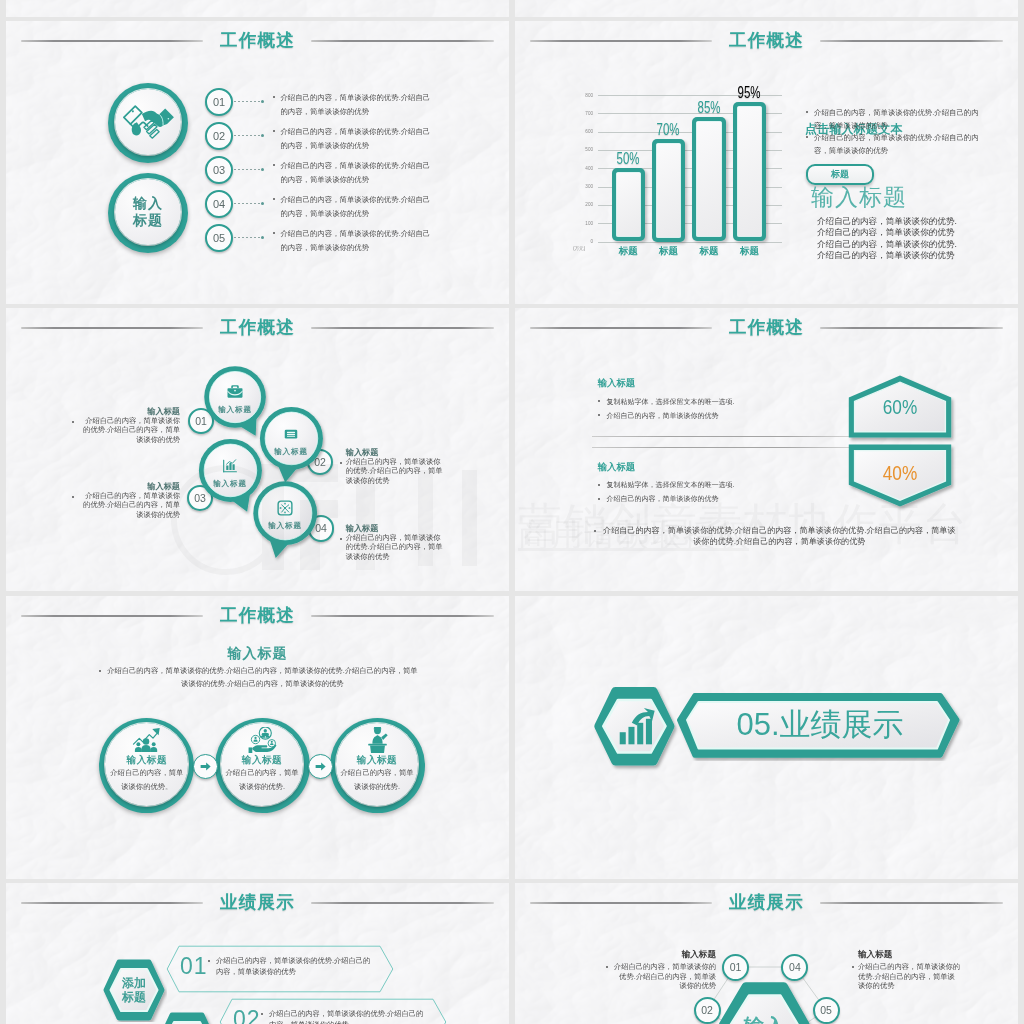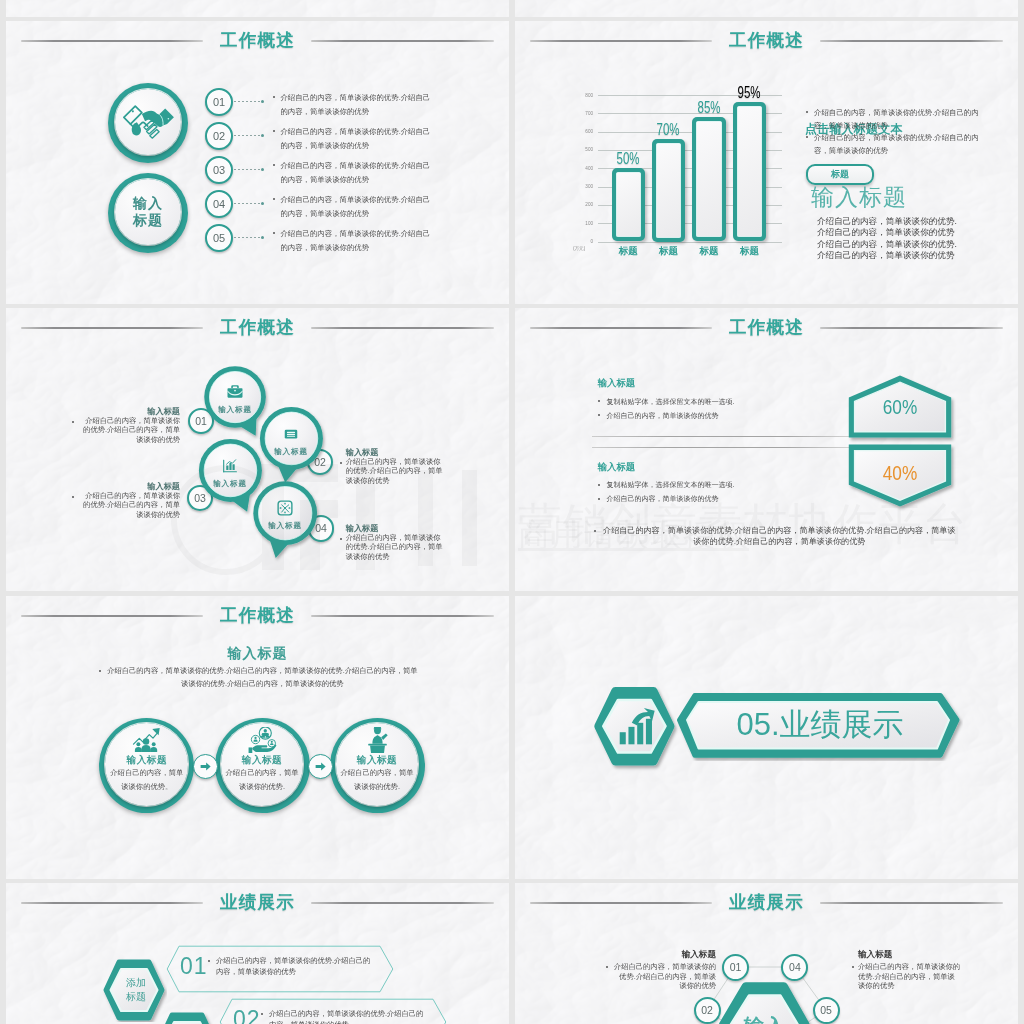--- a/index.html
+++ b/index.html
@@ -524,21 +524,21 @@
           <path d="M1.2 24 L13 1.2 L214 1.2 L226.8 24 L214 46.8 L13 46.8 Z" fill="none" stroke="#79cac2" stroke-width="1"></path>
         </svg>
         <div style="position:absolute;left:227px;top:123px;font-size:23px;font-weight:400;color:#46a89f;letter-spacing:1px;"><span>02</span></div>
         <div class="bullet" style="position:absolute;left:254px;top:125px;width:160px;font-size:7.25px;line-height:11px;color:#4a4a4a;"><span>介绍自己的内容，简单谈谈你的优势.介绍自己的内容，简单谈谈你的优势</span></div>
         <svg style="position:absolute;left:95px;top:75px;" width="66" height="64" viewBox="0 0 66 64">
           <g filter="url(#hexshadow)">
             <path d="M18 4 L48 4 L61 32 L48 60 L18 60 L5 32 Z" fill="#2e9e93" stroke="#2e9e93" stroke-width="5" stroke-linejoin="round"></path>
           </g>
           <path d="M20 11 L46 11 L56.5 32 L46 53 L20 53 L9.5 32 Z" fill="url(#hexfill)" stroke="#e8f9f6" stroke-width="2" stroke-linejoin="round"></path>
         </svg>
-        <div style="position:absolute;left:116px;top:93px;width:24px;text-align:right;font-size:10px;line-height:14px;font-weight:400;color:#3f9e95;"><span>添加标题</span></div>
+        <div style="position:absolute;left:116px;top:93px;width:24px;text-align:right;font-size:12px;line-height:14px;font-weight:700;color:#3f9e95;"><span>添加标题</span></div>
         <svg style="position:absolute;left:148px;top:128px;" width="66" height="64" viewBox="0 0 66 64">
           <g filter="url(#hexshadow)">
             <path d="M18 4 L48 4 L61 32 L48 60 L18 60 L5 32 Z" fill="#2e9e93" stroke="#2e9e93" stroke-width="5" stroke-linejoin="round"></path>
           </g>
           <path d="M20 11 L46 11 L56.5 32 L46 53 L20 53 L9.5 32 Z" fill="url(#hexfill)" stroke="#e8f9f6" stroke-width="2" stroke-linejoin="round"></path>
         </svg>
       </div>
   </div>
 
   <div class="slide" style="left:515px;top:883px;">

